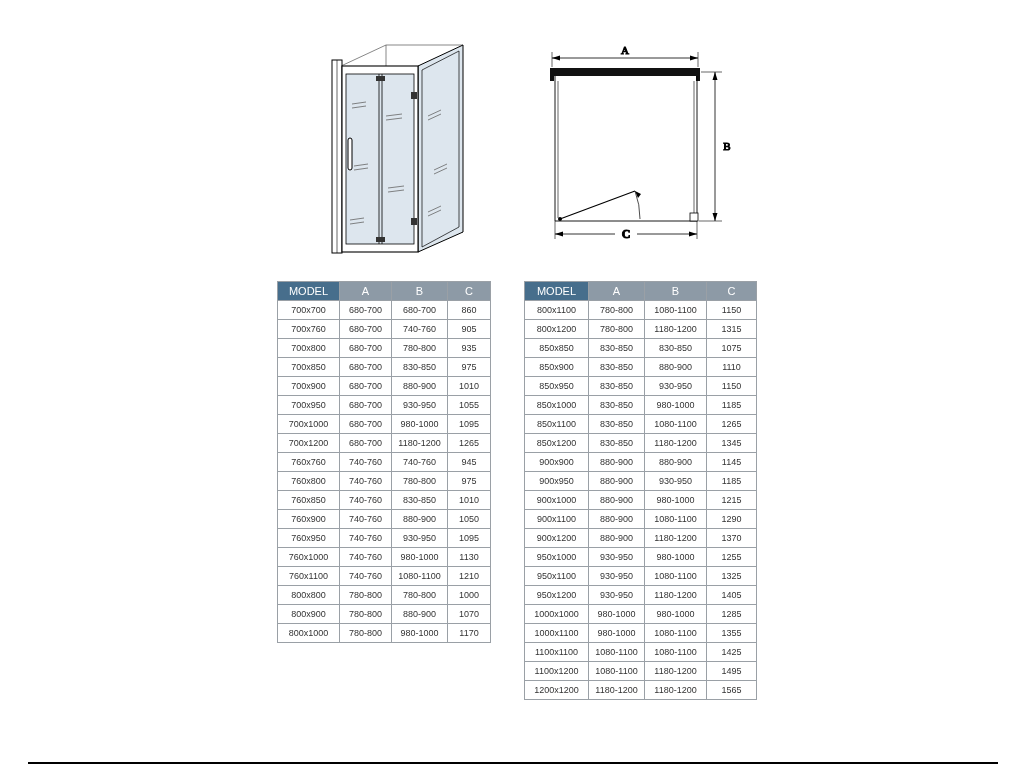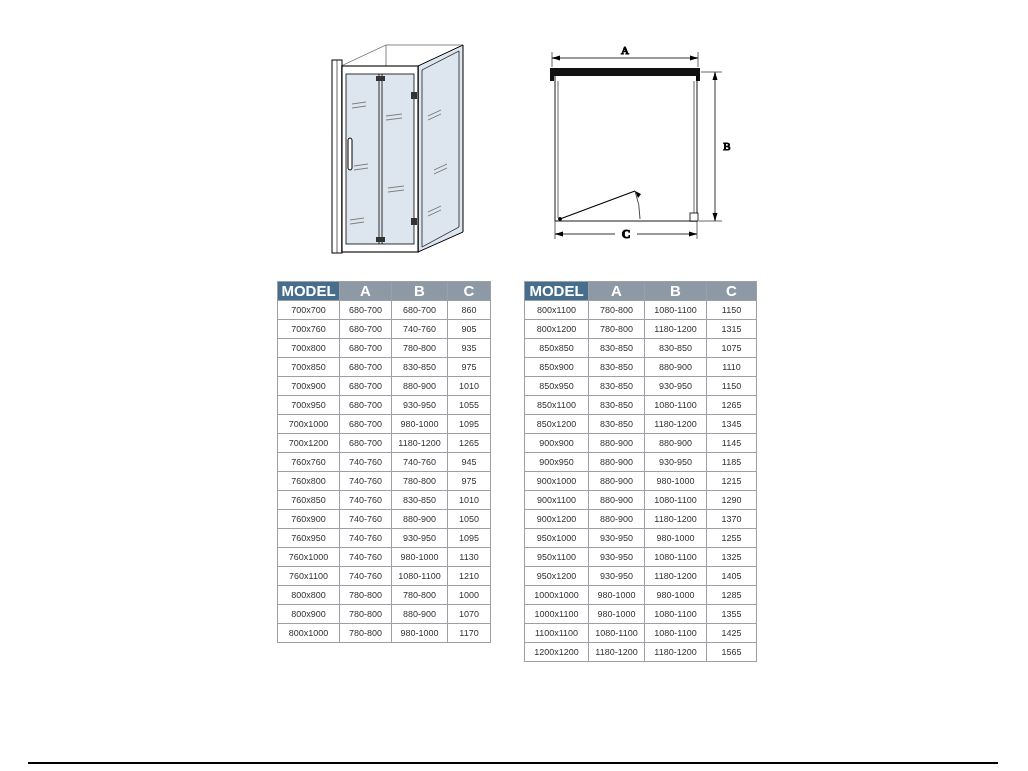--- a/index.html
+++ b/index.html
@@ -12,21 +12,21 @@
   .stage{position:absolute;inset:0;}
 
   table.spec{border-collapse:collapse;position:absolute;table-layout:fixed;background:#fff;}
   table.spec td, table.spec th{
     border:1px solid #9aa0a6;
     text-align:center;vertical-align:middle;
     height:18px;line-height:18px;padding:0;
     font-size:9px;color:#333;font-weight:400;
     overflow:hidden;white-space:nowrap;
   }
-  table.spec th{color:#fff;font-weight:700;font-size:15px;}
+  table.spec th{color:#fff;font-weight:400;font-size:11px;}
   table.spec th.model{background:var(--hdr-model);}
   table.spec th.dim{background:var(--hdr-dim);}
   #table-left{left:277px;top:281px;width:213px;}
   #table-right{left:524px;top:281px;width:232px;}
 
   .footer-rule{position:absolute;left:28px;top:762px;width:970px;height:2px;background:#000;}
   svg{position:absolute;}
   svg text{fill:#000;}
 </style>
 </head>
@@ -304,20 +304,26 @@
           <td>880-900</td>
           <td>1110</td>
         </tr>
         <tr>
           <td>850x950</td>
           <td>830-850</td>
           <td>930-950</td>
           <td>1150</td>
         </tr>
         <tr>
+          <td>850x1000</td>
+          <td>830-850</td>
+          <td>980-1000</td>
+          <td>1185</td>
+        </tr>
+        <tr>
           <td>850x1100</td>
           <td>830-850</td>
           <td>1080-1100</td>
           <td>1265</td>
         </tr>
         <tr>
           <td>850x1200</td>
           <td>830-850</td>
           <td>1180-1200</td>
           <td>1345</td>
@@ -380,20 +386,26 @@
           <td>1000x1100</td>
           <td>980-1000</td>
           <td>1080-1100</td>
           <td>1355</td>
         </tr>
         <tr>
           <td>1100x1100</td>
           <td>1080-1100</td>
           <td>1080-1100</td>
           <td>1425</td>
+        </tr>
+        <tr>
+          <td>1100x1200</td>
+          <td>1080-1100</td>
+          <td>1180-1200</td>
+          <td>1495</td>
         </tr>
         <tr>
           <td>1200x1200</td>
           <td>1180-1200</td>
           <td>1180-1200</td>
           <td>1565</td>
         </tr>
       </tbody>
   </table>
 

